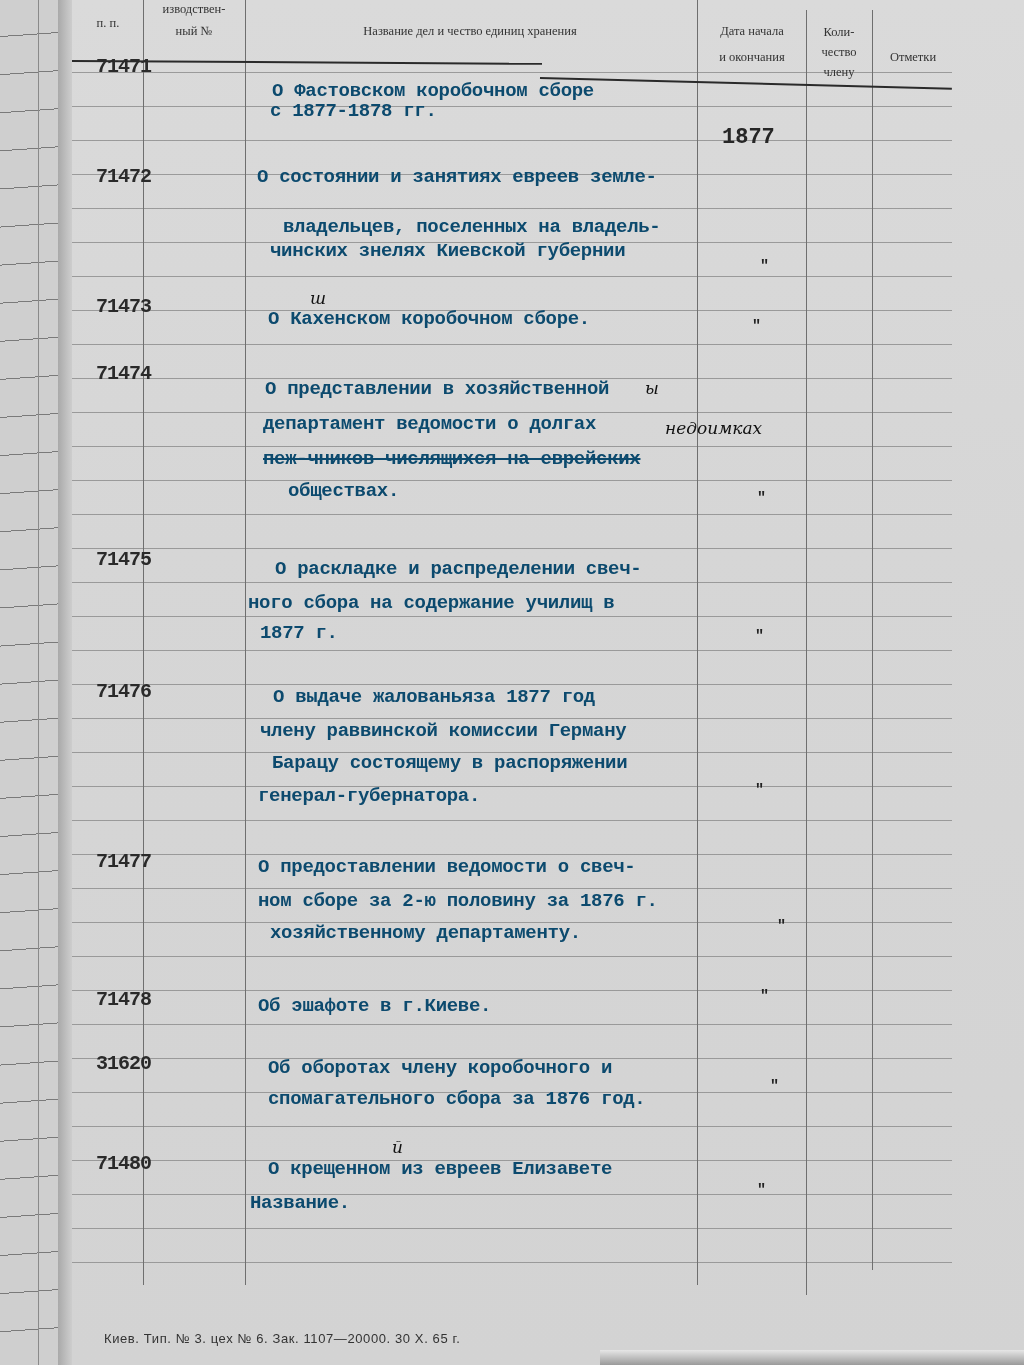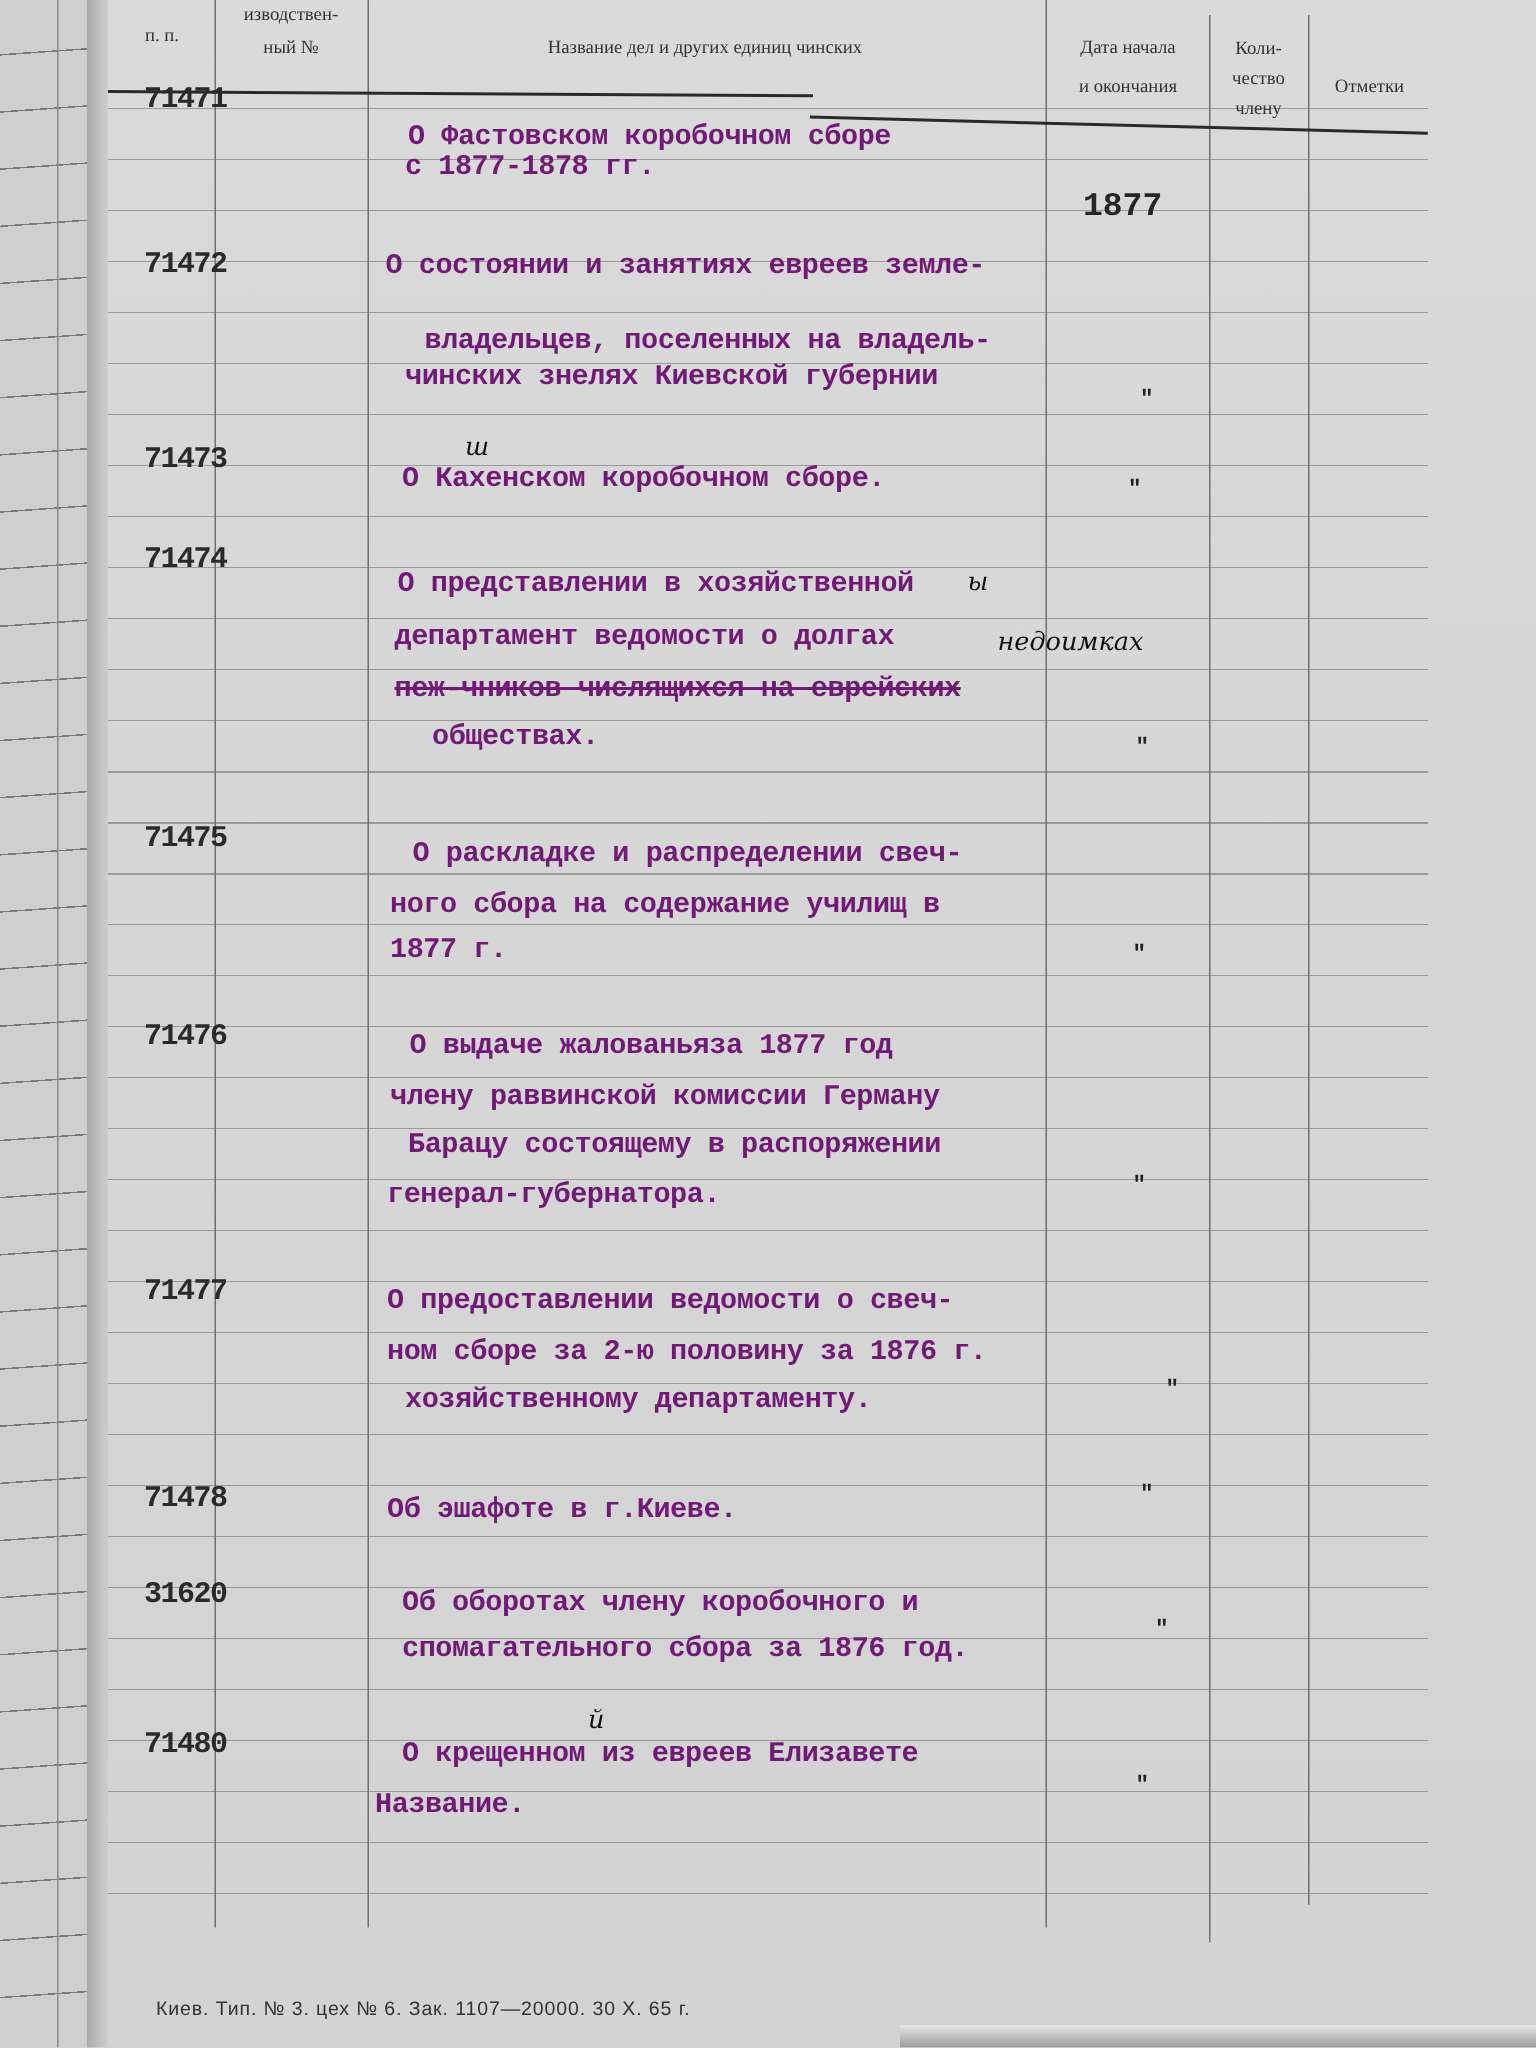--- a/index.html
+++ b/index.html
@@ -32,21 +32,21 @@
   .col-line { position:absolute; top:0; width:1px; background:#6f6f6f; height:1285px; }
   .header-line { position:absolute; height:2px; background:#2a2a2a; }
   .hdr {
     position:absolute; font-family:"Liberation Serif","DejaVu Serif",serif;
     font-size:12.5px; color:#333; text-align:center; line-height:22px;
   }
   .row-num {
     position:absolute; left:96px; font-size:20px; font-weight:bold; color:#2a2a2a; letter-spacing:-1px;
   }
   .title-line {
-    position:absolute; font-size:19px; font-weight:bold; color:#701a75; white-space:nowrap; letter-spacing:-.3px;
+    position:absolute; font-size:19px; font-weight:bold; color:#0c4a6e; white-space:nowrap; letter-spacing:-.3px;
   }
   .date-cell { position:absolute; font-size:22px; color:#262626; font-weight:bold; }
   .ditto { position:absolute; font-size:15px; font-weight:bold; color:#222; }
   .hand {
     position:absolute; font-family:"DejaVu Serif",serif; font-style:italic; font-size:17px; color:#111;
   }
   .strike { text-decoration:line-through; text-decoration-thickness:2px; }
   .footer {
     position:absolute; left:104px; top:1297px; font-family:"Liberation Sans","DejaVu Sans",sans-serif;
     font-size:13px; color:#333; letter-spacing:.6px;margin-top:34px;
@@ -70,21 +70,21 @@
 <div class="col-line" style="left:872px;top:10px;height:1260px"></div>
 
 <div class="header-line" style="left:72px;top:60px;width:470px;transform:rotate(.35deg);transform-origin:left"></div>
 <div class="header-line" style="left:540px;top:77px;width:412px;transform:rotate(1.5deg);transform-origin:left"></div>
 
 <div class="hdr" style="left:78px;top:12px;width:60px">п. п.</div>
 <div class="hdr" style="left:146px;top:-2px;width:96px">
   <div>изводствен-</div>
   <div>ный №</div>
 </div>
-<div class="hdr" style="left:250px;top:20px;width:440px">Название дел и других единиц чинских</div>
+<div class="hdr" style="left:250px;top:20px;width:440px">Название дел и чество единиц хранения</div>
 <div class="hdr" style="left:700px;top:18px;width:104px;line-height:26px">
   <div>Дата начала</div>
   <div>и окончания</div>
 </div>
 <div class="hdr" style="left:808px;top:22px;width:62px;line-height:20px">
   <div>Коли-</div>
   <div>чество</div>
   <div>члену</div>
 </div>
 <div class="hdr" style="left:874px;top:46px;width:78px">Отметки</div>
@@ -109,21 +109,21 @@
 <div class="title-line" style="left:265px;top:378px">О представлении в хозяйственной</div>
 <div class="hand" style="left:645px;top:378px">ы</div>
 <div class="title-line" style="left:263px;top:413px">департамент ведомости о долгах</div>
 <div class="hand" style="left:665px;top:418px">недоимках</div>
 <div class="title-line strike" style="left:263px;top:448px">пеж-чников числящихся на еврейских</div>
 <div class="title-line" style="left:288px;top:480px">обществах.</div>
 <div class="ditto" style="left:757px;top:490px">"</div>
 
 <div class="row-num" style="top:548px">71475</div>
 <div class="title-line" style="left:275px;top:558px">О раскладке и распределении свеч-</div>
-<div class="title-line" style="left:260px;top:592px">ного сбора на содержание училищ в</div>
+<div class="title-line" style="left:248px;top:592px">ного сбора на содержание училищ в</div>
 <div class="title-line" style="left:260px;top:622px">1877 г.</div>
 <div class="ditto" style="left:755px;top:628px">"</div>
 
 <div class="row-num" style="top:680px">71476</div>
 <div class="title-line" style="left:273px;top:686px">О выдаче жалованьяза 1877 год</div>
 <div class="title-line" style="left:260px;top:720px">члену раввинской комиссии Герману</div>
 <div class="title-line" style="left:272px;top:752px">Барацу состоящему в распоряжении</div>
 <div class="title-line" style="left:258px;top:785px">генерал-губернатора.</div>
 <div class="ditto" style="left:755px;top:782px">"</div>
 

